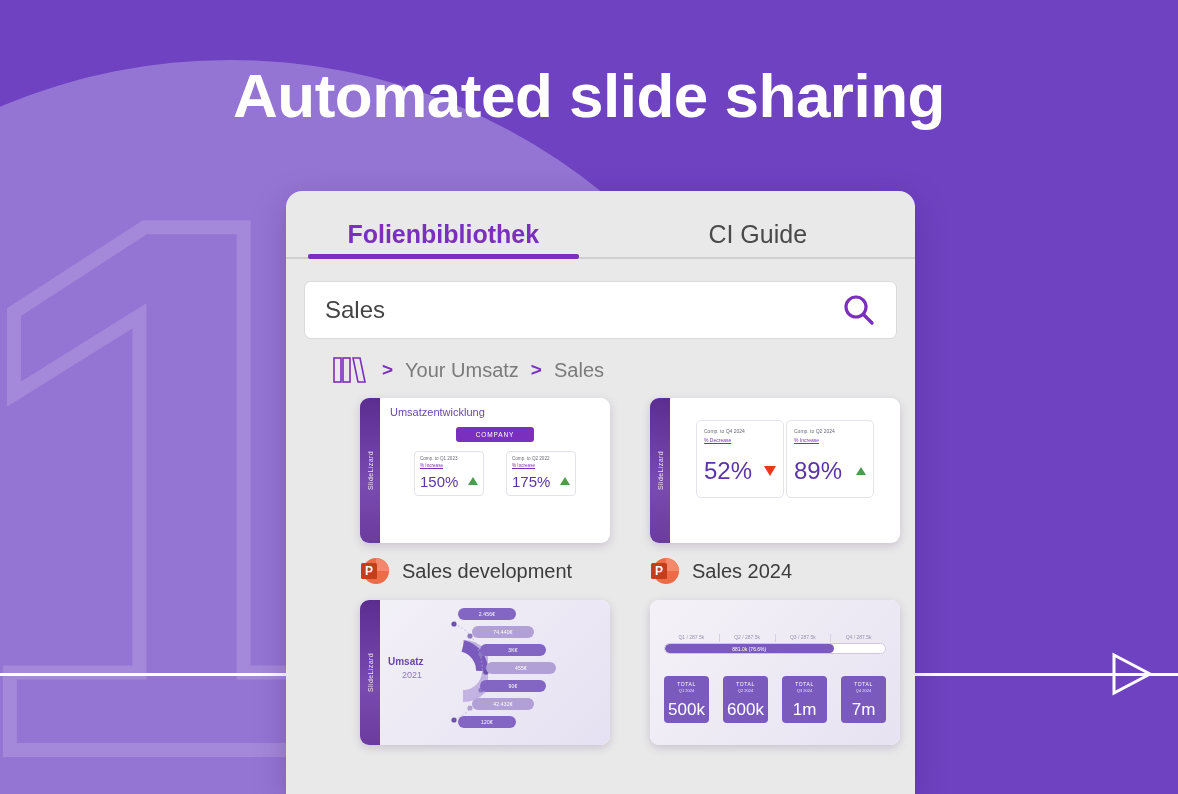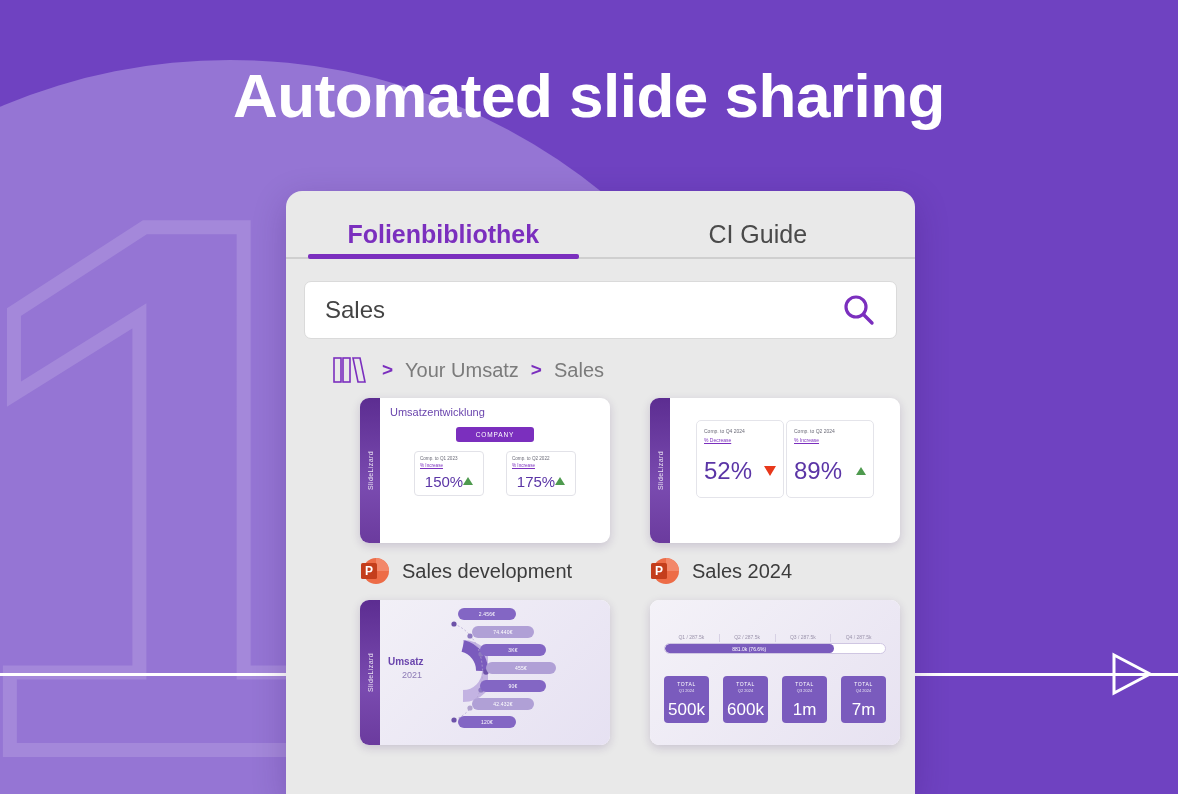--- a/index.html
+++ b/index.html
@@ -208,21 +208,21 @@
   .statrow { display: flex; gap: 22px; justify-content: center; margin-top: 9px; }
   .statcard {
     width: 70px;
     border: 1px solid #e2e2e8;
     border-radius: 4px;
     padding: 4px 5px 5px 5px;
     background: #fff;
   }
   .stat-cap { font-size: 4.6px; color: #6b6b78; line-height: 1.5; }
   .stat-cap u { color: #7b2fbe; }
-  .stat-val-row { display: flex; align-items: center; justify-content: center; margin-top: 3px; }
+  .stat-val-row { display: flex; align-items: center; justify-content: space-between; margin-top: 3px; }
   .stat-val { font-size: 15px; color: #5b35a6; }
   .tri-up { width: 0; height: 0; border-left: 5px solid transparent; border-right: 5px solid transparent; border-bottom: 8px solid #4e9a4e; }
   .tri-down { width: 0; height: 0; border-left: 6px solid transparent; border-right: 6px solid transparent; border-top: 10px solid #e8381b; }
 
   
   .t2-row { display: flex; gap: 2px; justify-content: center; margin-top: 14px; }
   .t2-card {
     width: 88px;
     height: 78px;
     border: 1px solid #e4e4ea;

